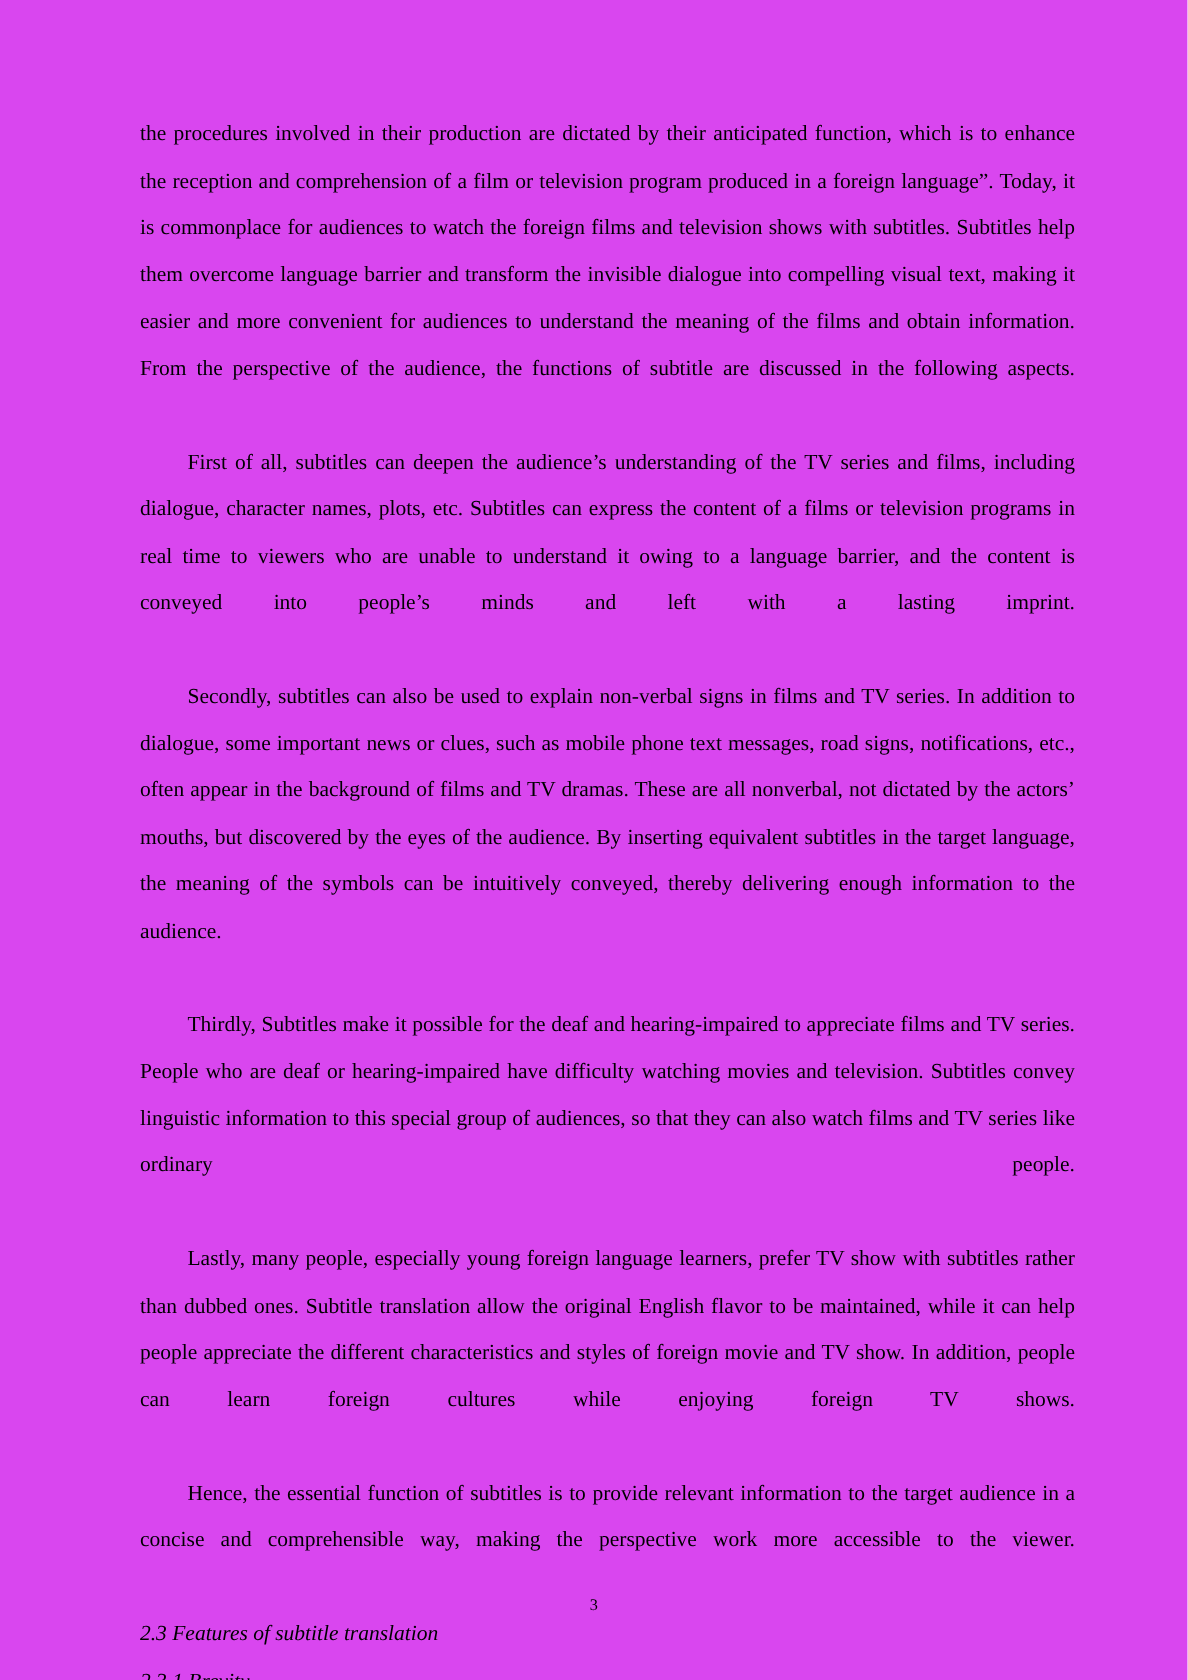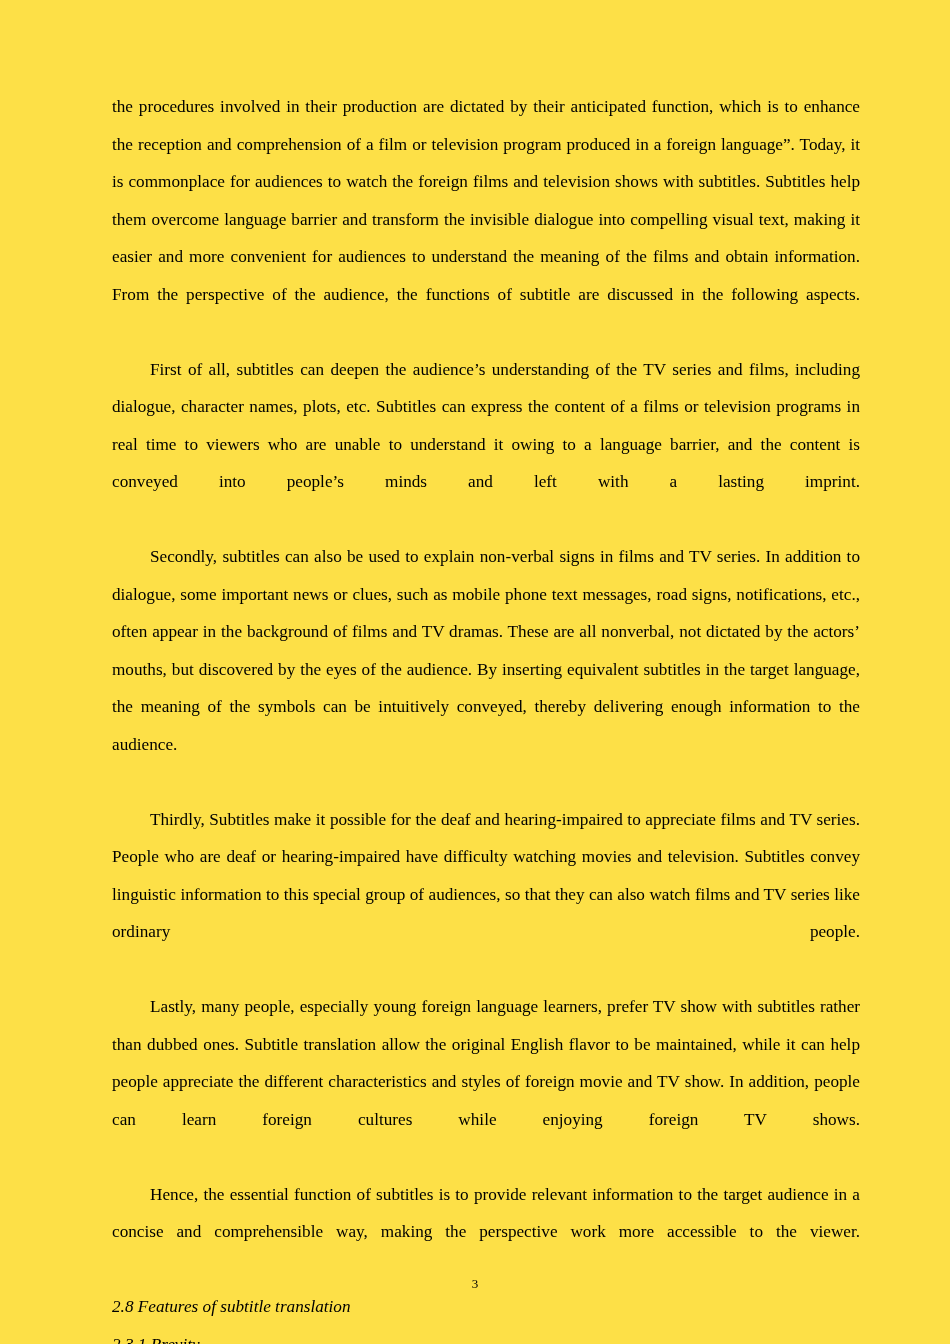--- a/index.html
+++ b/index.html
@@ -5,21 +5,21 @@
   html, body {
     margin: 0;
     padding: 0;
     background: #ffffff;
   }
 
   .page {
     position: relative;
     width: 950px;
     height: 1344px;
-    background: #fde047;
+    background: #d946ef;
     margin: 0 auto;
     overflow: hidden;
     font-family: "Liberation Serif", "DejaVu Serif", serif;
     color: #000000;
   }
 
   .content {
     position: absolute;
     left: 112px;
     top: 88px;
@@ -83,21 +83,21 @@
     <p class="para indent">First of all, subtitles can deepen the audience’s understanding of the TV series and films, including dialogue, character names, plots, etc. Subtitles can express the content of a films or television programs in real time to viewers who are unable to understand it owing to a language barrier, and the content is conveyed into people’s minds and left with a lasting imprint.</p>
 
     <p class="para indent">Secondly, subtitles can also be used to explain non-verbal signs in films and TV series. In addition to dialogue, some important news or clues, such as mobile phone text messages, road signs, notifications, etc., often appear in the background of films and TV dramas. These are all nonverbal, not dictated by the actors’ mouths, but discovered by the eyes of the audience. By inserting equivalent subtitles in the target language, the meaning of the symbols can be intuitively conveyed, thereby delivering enough information to the audience.</p>
 
     <p class="para indent">Thirdly, Subtitles make it possible for the deaf and hearing-impaired to appreciate films and TV series. People who are deaf or hearing-impaired have difficulty watching movies and television. Subtitles convey linguistic information to this special group of audiences, so that they can also watch films and TV series like ordinary people.</p>
 
     <p class="para indent">Lastly, many people, especially young foreign language learners, prefer TV show with subtitles rather than dubbed ones. Subtitle translation allow the original English flavor to be maintained, while it can help people appreciate the different characteristics and styles of foreign movie and TV show. In addition, people can learn foreign cultures while enjoying foreign TV shows.</p>
 
     <p class="para indent">Hence, the essential function of subtitles is to provide relevant information to the target audience in a concise and comprehensible way, making the perspective work more accessible to the viewer.</p>
 
-    <h2 class="heading">2.8 Features of subtitle translation</h2>
+    <h2 class="heading">2.3 Features of subtitle translation</h2>
 
     <h3 class="heading">2.3.1 Brevity</h3>
 
   </div>
 
   <div class="page-number">3</div>
 
 </div>
 
 </body></html>

